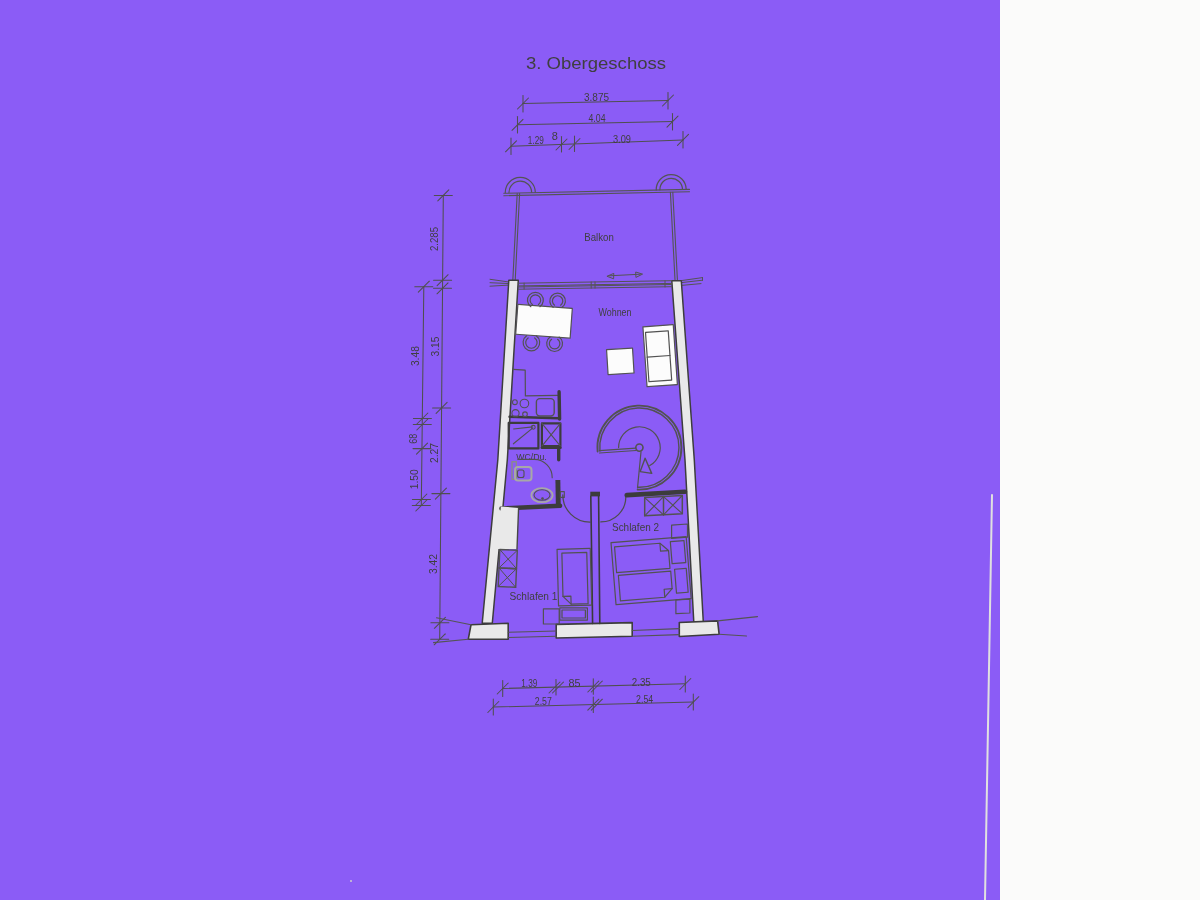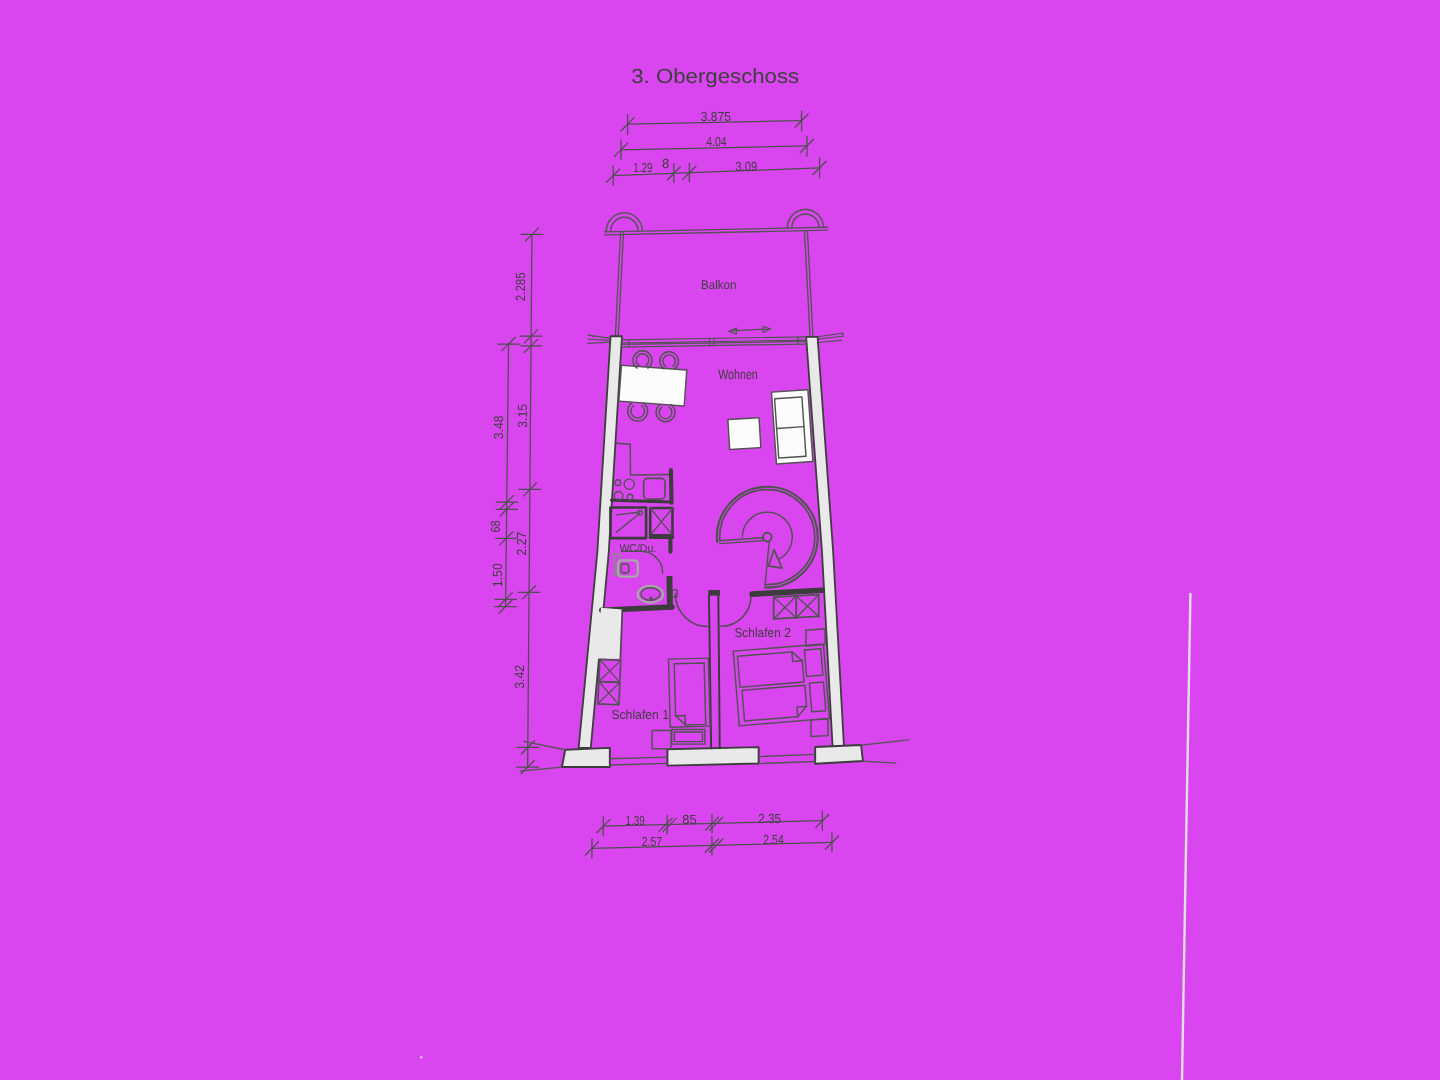--- a/index.html
+++ b/index.html
@@ -1,16 +1,16 @@
 <!DOCTYPE html>
 <html><head>
 <meta charset="utf-8">
 <style>
   html,body{margin:0;padding:0;background:#fbfbfa;}
-  #page{position:relative;width:1200px;height:900px;background:#d946ef;overflow:hidden;}
+  #page{position:relative;width:1000px;height:900px;background:#8b5cf6;overflow:hidden;}
   svg{position:absolute;left:0;top:0;}
   text{font-family:"Liberation Sans", sans-serif;fill:#3f3f3f;}
 </style>
 </head>
 <body>
 <div id="page">
 <svg width="1200" height="900" viewBox="0 0 1200 900" fill="none" stroke-linecap="round" stroke-linejoin="round" style="filter:blur(0.22px);">
 
 <g>
 <text x="596" y="68.8" font-size="17" text-anchor="middle" textLength="140" lengthAdjust="spacingAndGlyphs">3. Obergeschoss</text>

